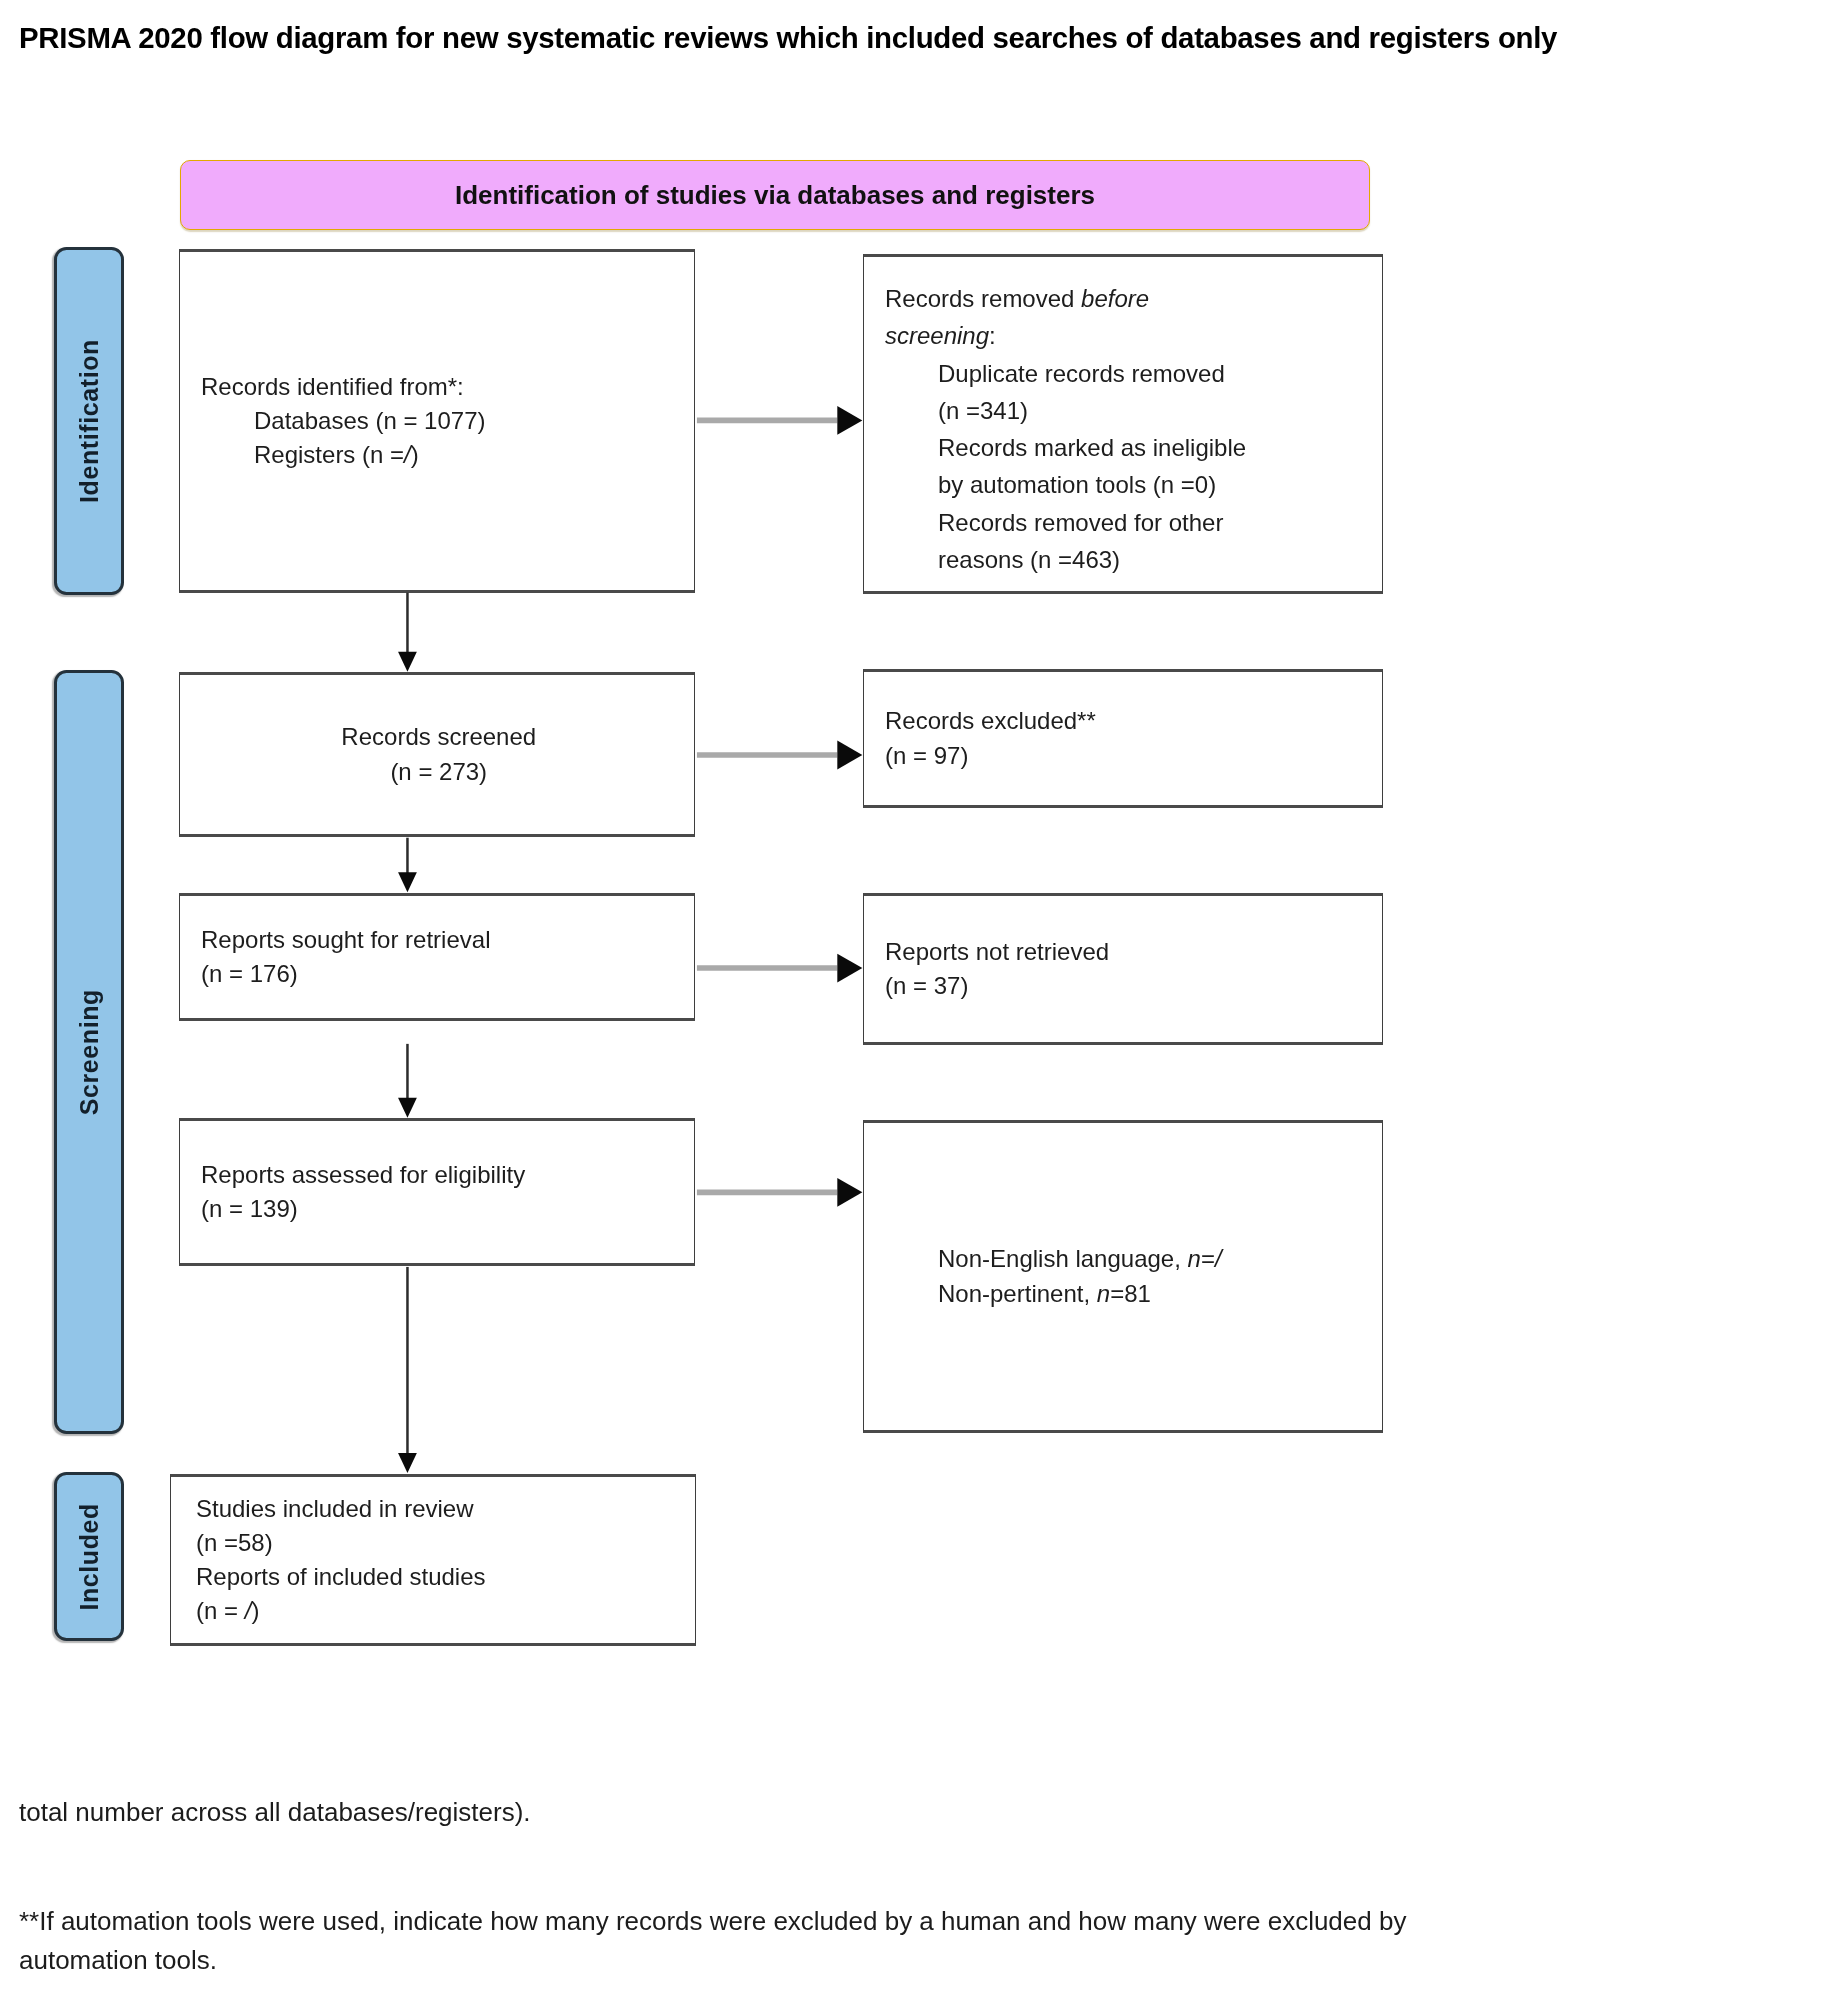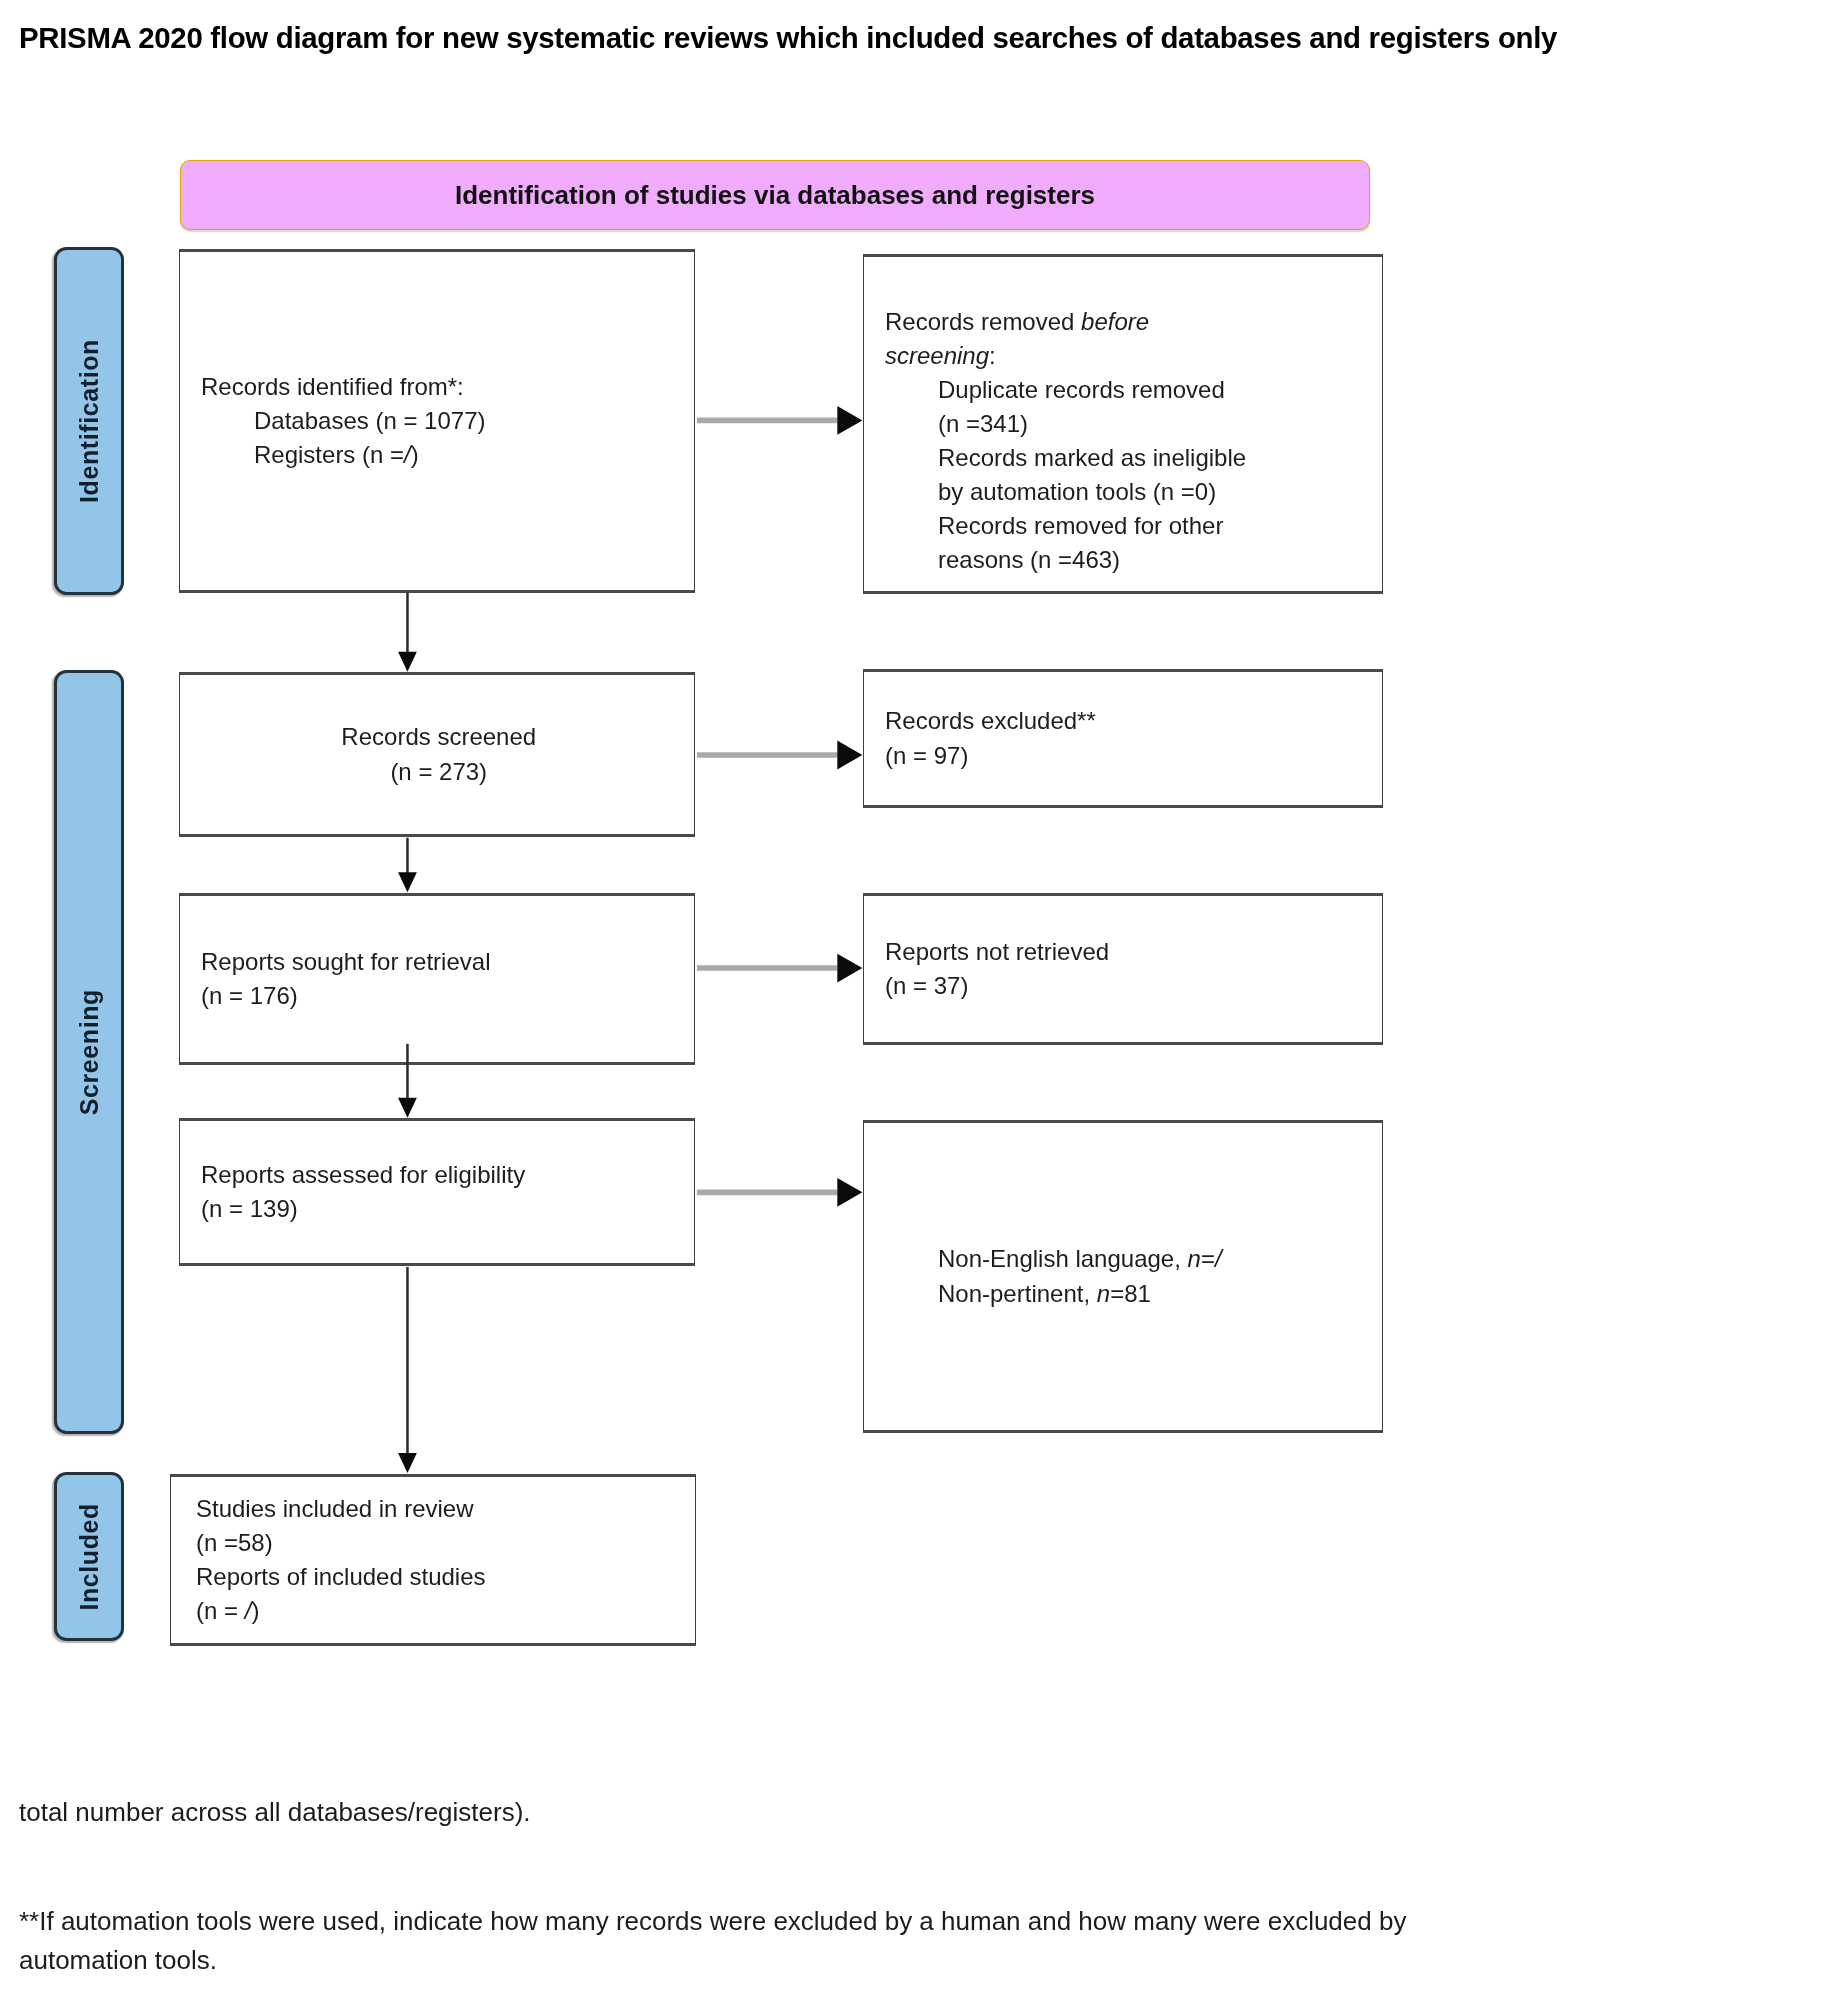--- a/index.html
+++ b/index.html
@@ -48,30 +48,30 @@
   .fbox {
     position: absolute;
     background: #ffffff;
     border: 1.9px solid #3e3e3e;
     border-top: 3.8px solid #4a4a4a;
     border-bottom: 3.8px solid #4a4a4a;
     display: flex; flex-direction: column; justify-content: center;
     padding: 13.8px 17.5px 13.8px 21px;
     font-size: 24px; line-height: 1.42; color: #1d1d1d;
   }
-  .fbox.top-align { justify-content: flex-end; padding-top: 25px; }
+  .fbox.top-align { justify-content: space-between; padding-top: 25px; }
 
   .col-left  { left: 179px;  width: 516px; }
   .col-right { left: 863px; width: 520px; }
 
   .bx-identified { top: 249px;  height: 344px; }
   .bx-removed    { top: 254px;  height: 340px; }
   .bx-screened   { top: 672px; height: 165px; text-align: center; }
   .bx-excluded   { top: 669px; height: 139px; }
-  .bx-sought     { top: 893px; height: 172px; }
+  .bx-sought     { top: 893px; height: 128px; }
   .bx-notretr    { top: 893px; height: 152px; }
   .bx-assessed   { top: 1118px; height: 148px; }
   .bx-repexcl    { top: 1120px; height: 313px; }
   .bx-included   { left: 170px; width: 526px; top: 1474px; height: 172px; padding-left: 25px; }
 
   .tline { white-space: nowrap; }
   .tline.ind { padding-left: 53px; }
   .it { font-style: italic; }
 
   .arrows { position: absolute; left: 0; top: 0; width: 1845px; height: 1995px; pointer-events: none; }

